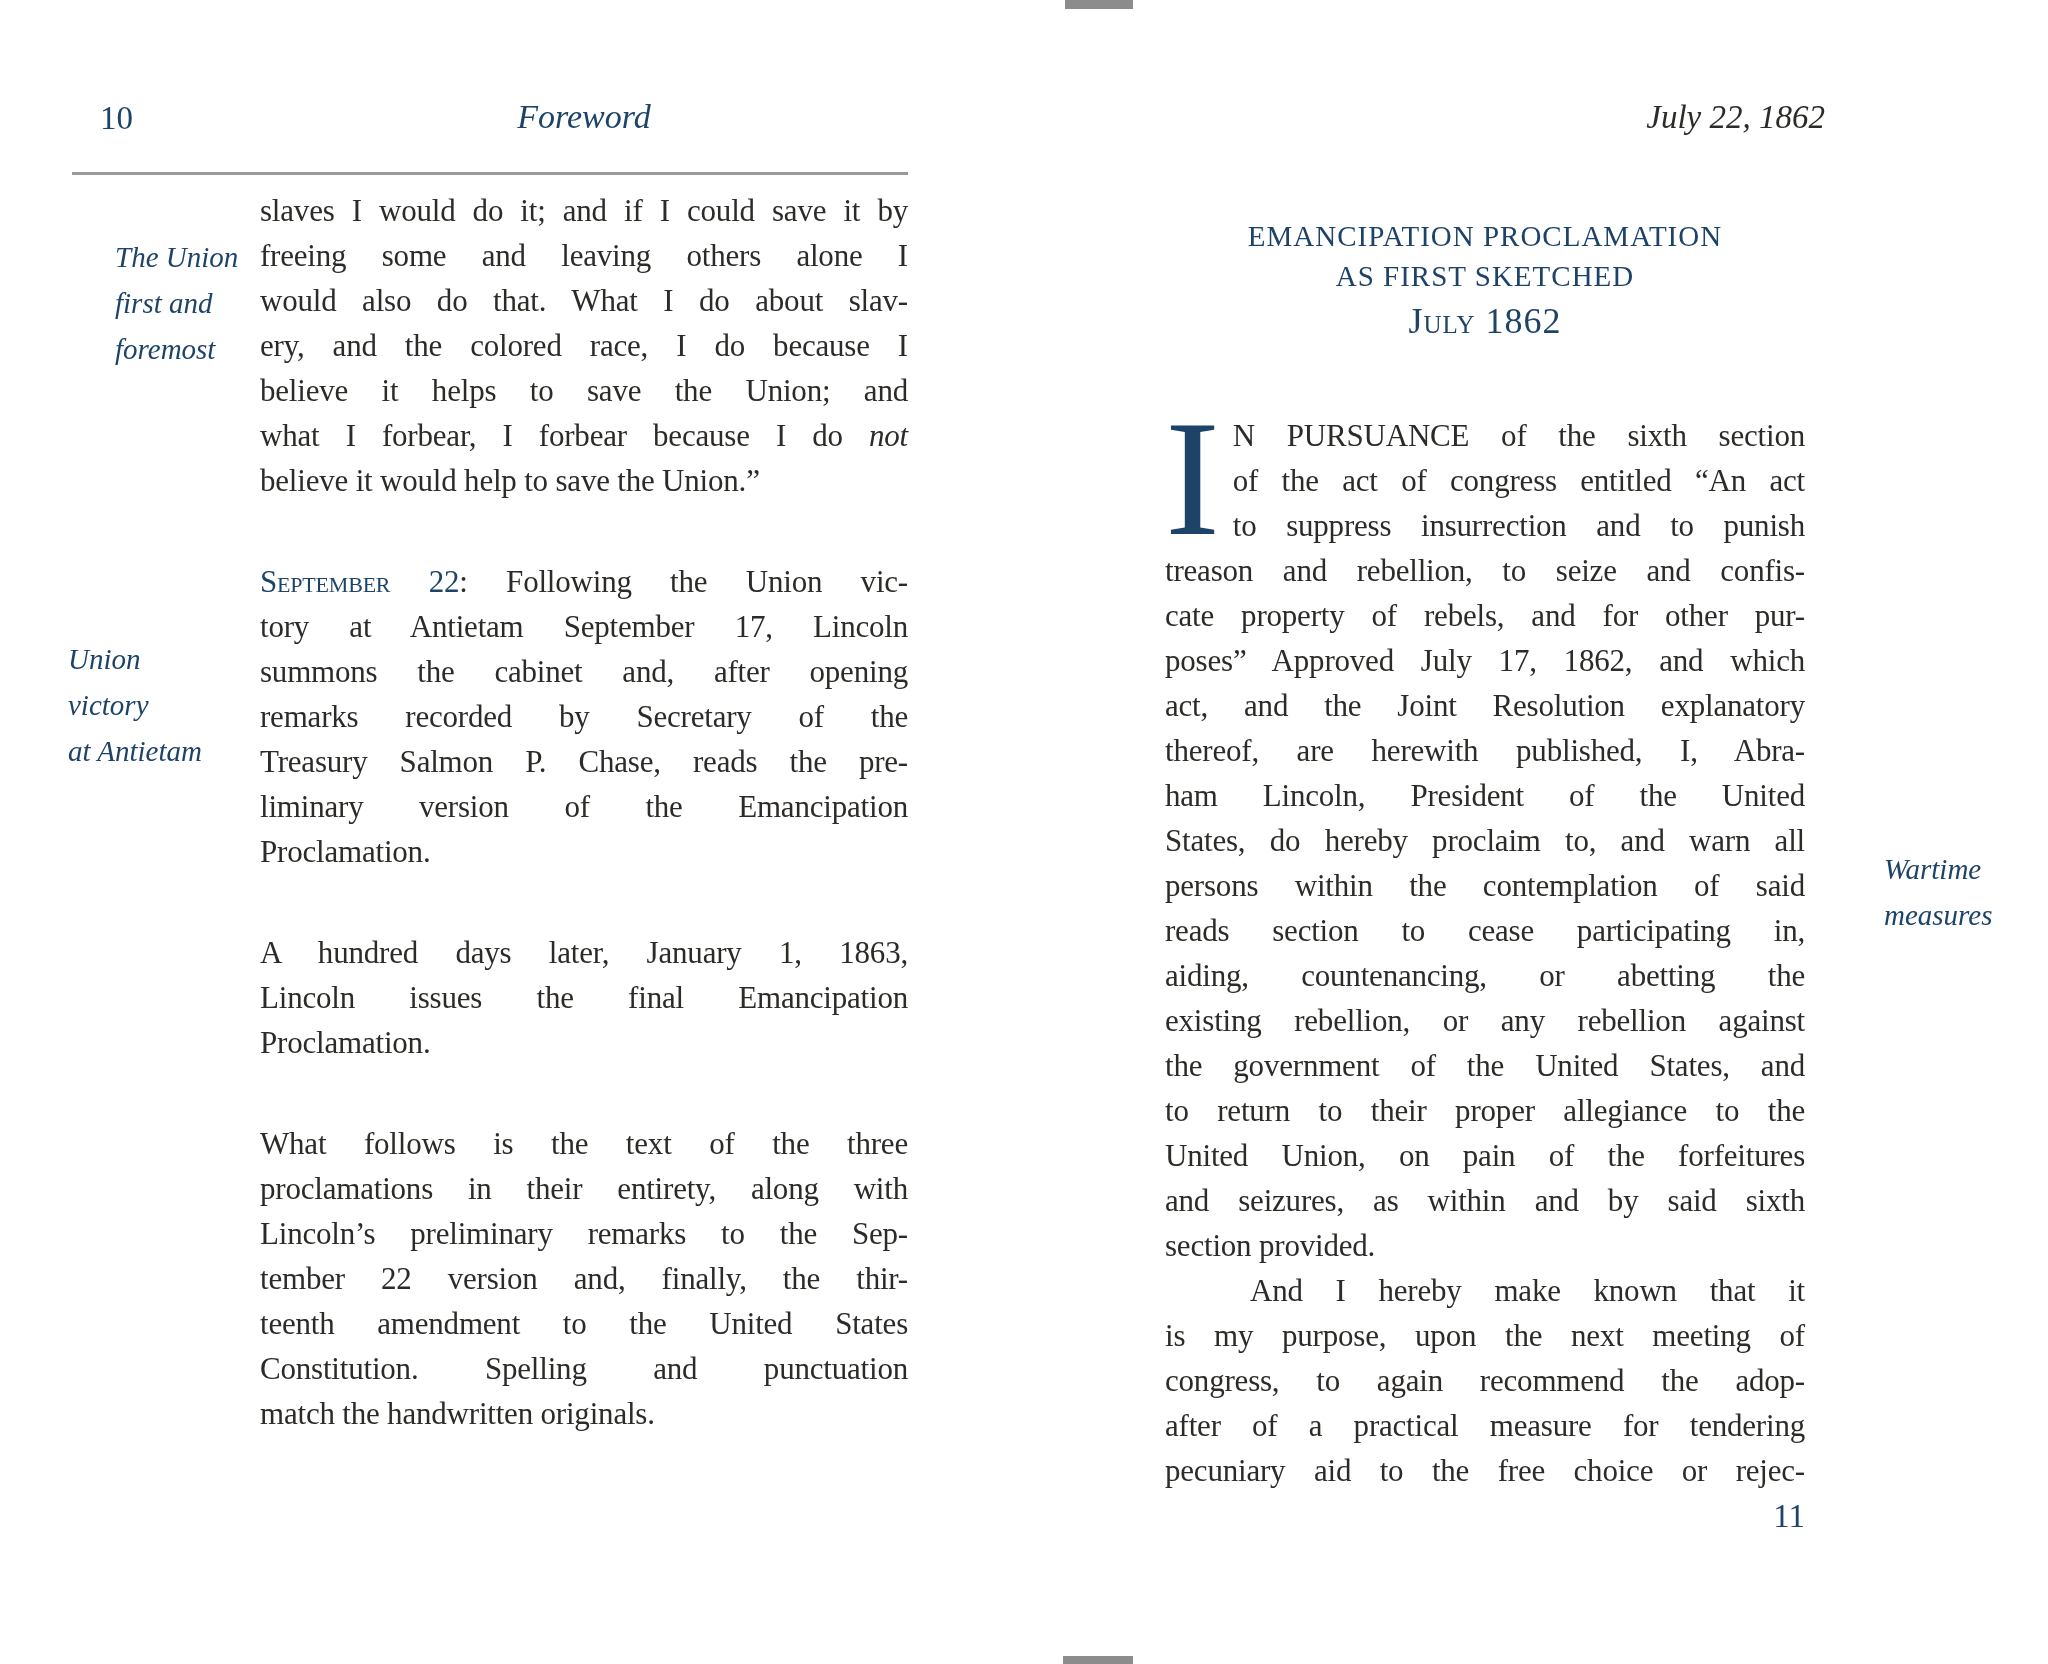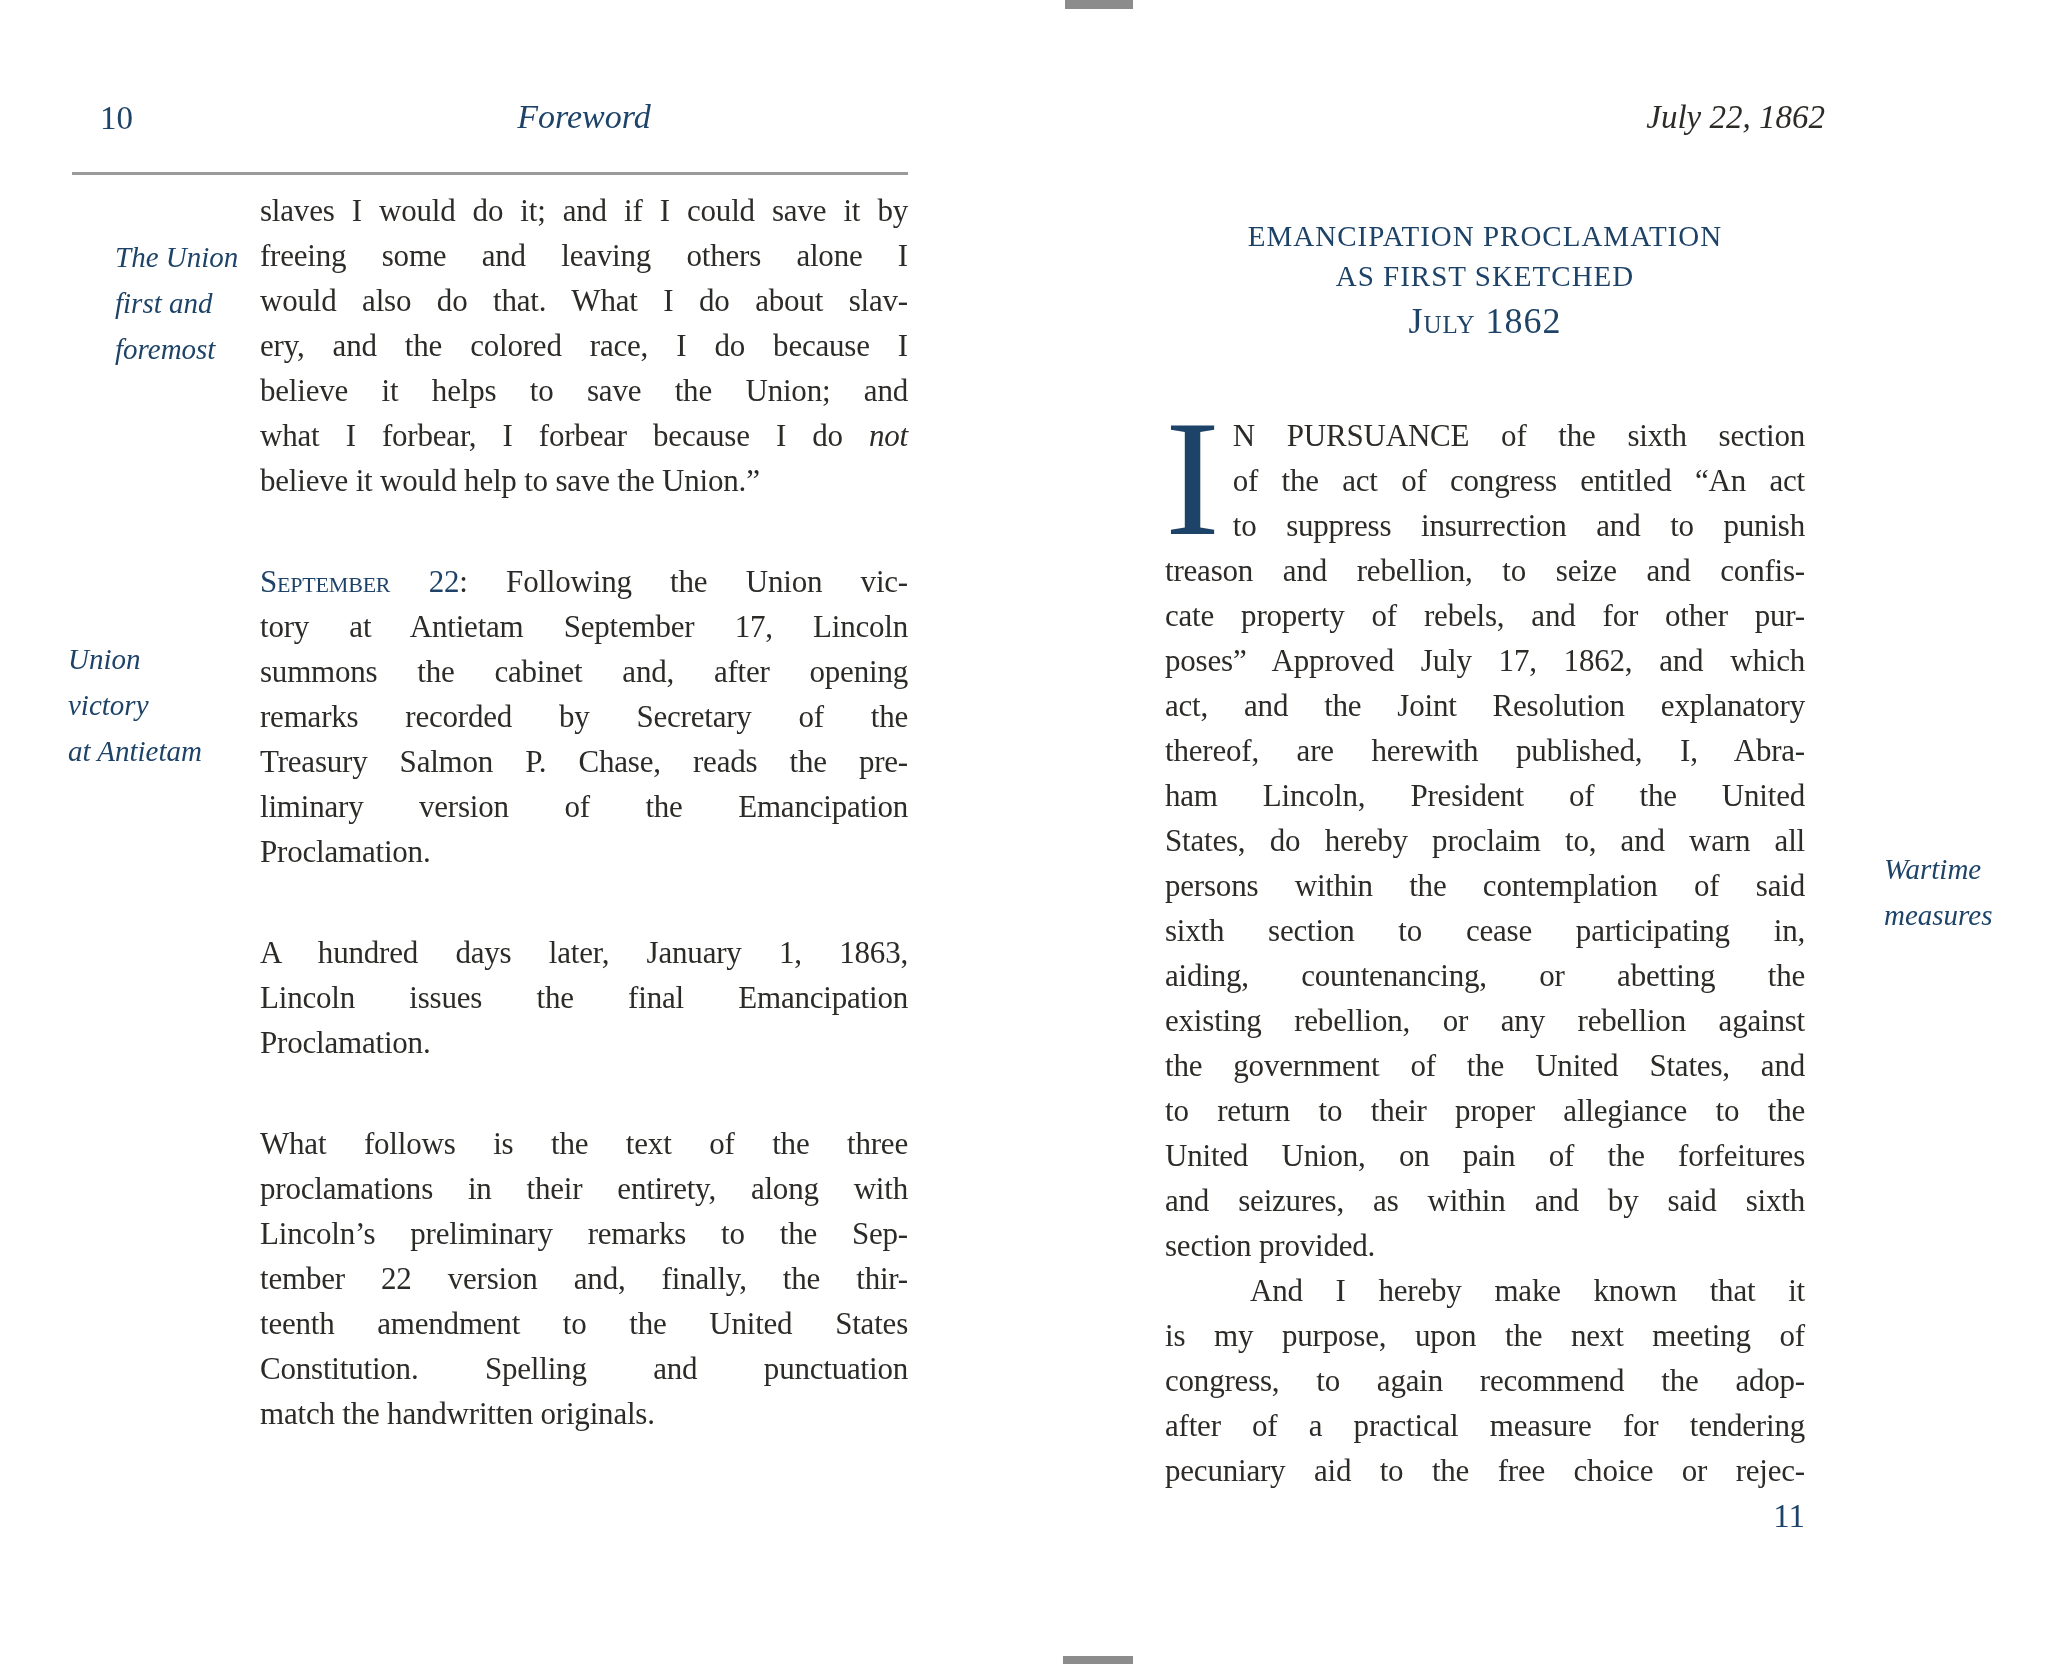--- a/index.html
+++ b/index.html
@@ -170,21 +170,21 @@
           <div class="line">of the act of congress entitled “An act</div>
           <div class="line">to suppress insurrection and to punish</div>
           <div class="line">treason and rebellion, to seize and confis-</div>
           <div class="line">cate property of rebels, and for other pur-</div>
           <div class="line">poses” Approved July 17, 1862, and which</div>
           <div class="line">act, and the Joint Resolution explanatory</div>
           <div class="line">thereof, are herewith published, I, Abra-</div>
           <div class="line">ham Lincoln, President of the United</div>
           <div class="line">States, do hereby proclaim to, and warn all</div>
           <div class="line">persons within the contemplation of said</div>
-          <div class="line">sixth section to cease participating in,</div>
+          <div class="line">reads section to cease participating in,</div>
           <div class="line">aiding, countenancing, or abetting the</div>
           <div class="line">existing rebellion, or any rebellion against</div>
           <div class="line">the government of the United States, and</div>
           <div class="line">to return to their proper allegiance to the</div>
           <div class="line">United Union, on pain of the forfeitures</div>
           <div class="line">and seizures, as within and by said sixth</div>
           <div class="line last">section provided.</div>
         </div>
         <div class="para">
           <div class="line first-indent">And I hereby make known that it</div>

